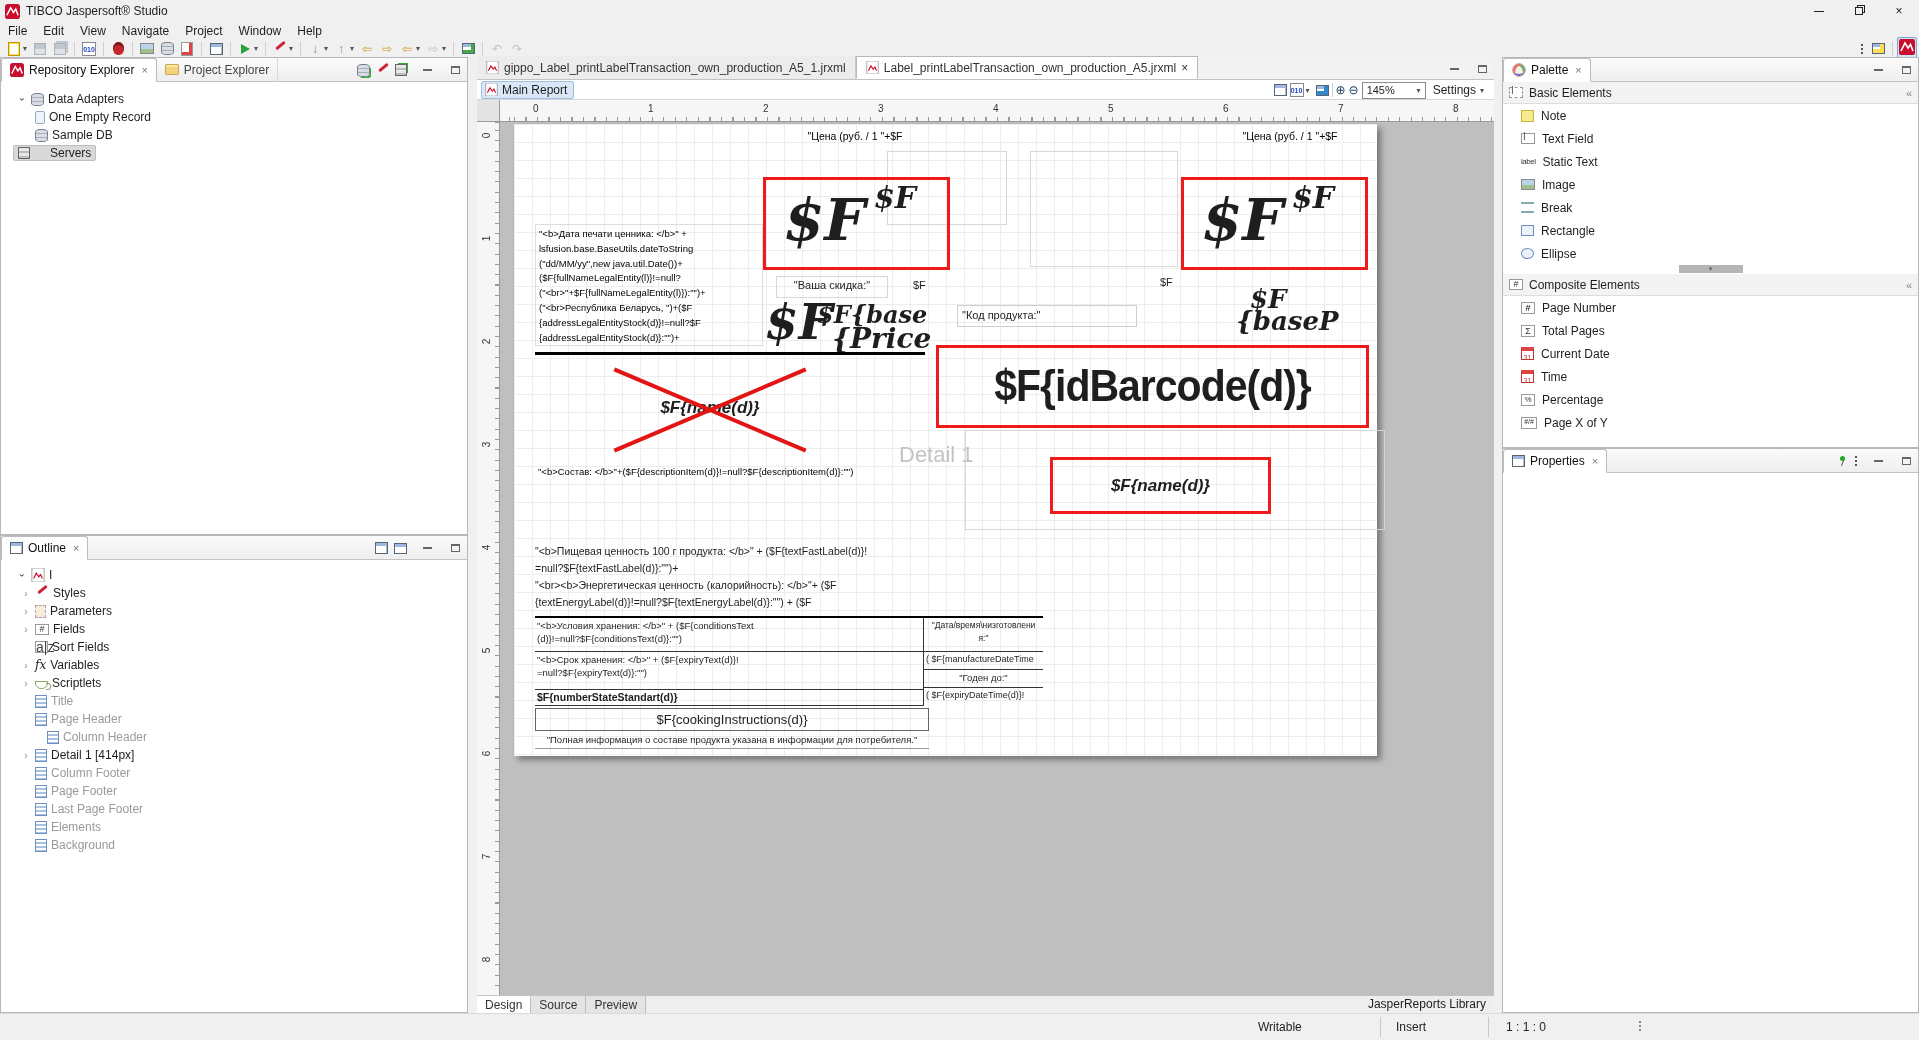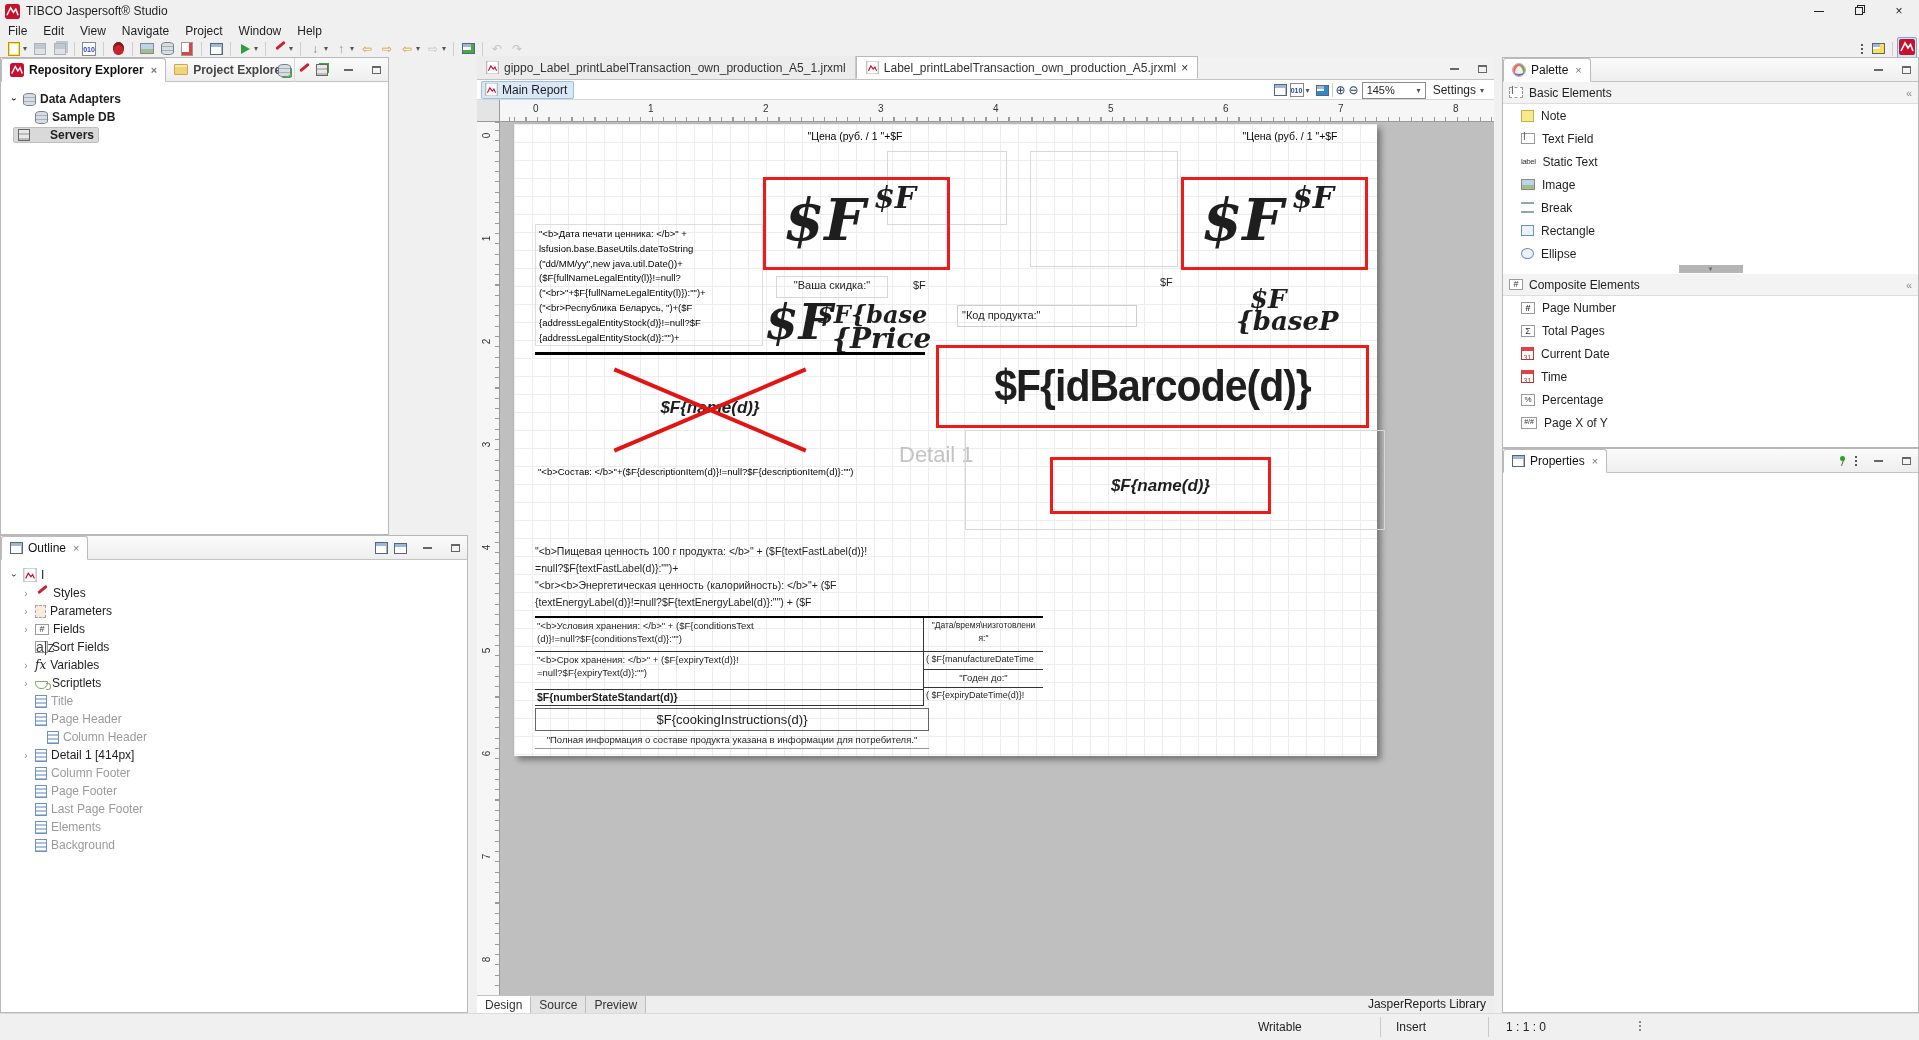--- a/index.html
+++ b/index.html
@@ -30,21 +30,21 @@
   .tabrow { height:24px; display:flex; align-items:center; background:linear-gradient(#fbfbfb,#eee); border-bottom:1px solid #c3c3c3; position:relative; }
   .vtab { height:24px; display:flex; align-items:center; padding:0 8px; gap:5px; color:#444; border-right:1px solid #d8d8d8; }
   .vtab.sel { background:#fff; border:1px solid #bcbcbc; border-bottom:1px solid #fff; border-top-left-radius:3px; border-top-right-radius:3px; color:#111; }
   .vtab .x { color:#777; font-size:11px; margin-left:2px; }
   .mini { width:16px; height:14px; margin-left:6px; display:flex; align-items:center; justify-content:center; color:#555; }
   .mini .bar { width:9px; height:2px; border-top:2px solid #666; }
   .mini .sq { width:9px; height:8px; border:1px solid #666; border-top:2px solid #666; }
   .pbody { position:absolute; left:0; right:0; bottom:0; background:#fff; overflow:hidden; }
 
   
-  .trow { height:18px; display:flex; align-items:center; gap:4px; padding-left:8px; white-space:nowrap; }
+  .trow { height:18px; display:flex; align-items:center; gap:4px; padding-left:16px; white-space:nowrap; }
   .arr { width:10px; color:#8a8a8a; font-size:10px; text-align:center; }
   .arr.exp { transform:rotate(90deg); }
   .dim { color:#9a9a9a; }
   .selrow { background:#d9d9d9; border:1px solid #bfbfbf; border-radius:2px; padding:0 4px; }
 
   
   .i { display:inline-block; position:relative; }
   .i-db { width:13px; height:13px; border-radius:5px/3px; border:1px solid #77808c;
           background:repeating-linear-gradient(#d8dde3 0 3px,#a7b0ba 3px 4px); }
   .i-batt { width:10px; height:13px; border:1px solid #9ab; background:#eef4fb; border-radius:2px; }
@@ -128,21 +128,21 @@
 
   
   #palette { left:1502px; top:57px; width:417px; height:391px; }
   .sechead { height:22px; display:flex; align-items:center; gap:6px; background:#f3f3f3; border-bottom:1px solid #ddd; padding:0 6px; }
   .sechead .coll { margin-left:auto; color:#888; font-size:11px; }
   .pitem { height:23px; display:flex; align-items:center; gap:7px; padding-left:18px; }
   #morebar { height:9px; display:flex; justify-content:center; background:#fff; }
   #morebar .pill { width:64px; height:8px; background:#b5b5b5; display:flex; align-items:center; justify-content:center; color:#666; font-size:7px; }
   #props { left:1502px; top:448px; width:417px; height:565px; }
 
-  #lexp { left:0; top:57px; width:389px; height:478px;font-weight:bold; }
+  #lexp { left:0; top:57px; width:468px; height:478px; }
   #lout { left:0; top:535px; width:468px; height:478px; }
   .ptools { position:absolute; right:4px; top:0; height:24px; display:flex; align-items:center; gap:6px; }
 
   
   #status { left:0; top:1013px; width:1919px; height:27px; background:#f0f0f0; border-top:1px solid #dadada; }
   #status .fld { position:absolute; top:6px; font-size:12px; color:#222; }
   .vsep { position:absolute; top:3px; width:1px; height:20px; background:#c9c9c9; }
   .handle { position:absolute; top:6px; width:4px; height:14px; background:radial-gradient(circle 1px at 2px 2px,#888 1px,transparent 1.4px),
             radial-gradient(circle 1px at 2px 6px,#888 1px,transparent 1.4px),
             radial-gradient(circle 1px at 2px 10px,#888 1px,transparent 1.4px); }
@@ -295,20 +295,24 @@
       <span class="mini">
           <span class="sq"></span>
         </span>
     </span>
   </div>
   <div class="pbody" style="top:24px">
     <div class="trow" style="margin-top:8px">
       <span class="arr exp">›</span>
       <span class="i i-db"></span>
       <span>Data Adapters</span>
+    </div>
+    <div class="trow" style="padding-left:34px">
+      <span class="i i-batt"></span>
+      <span>One Empty Record</span>
     </div>
     <div class="trow" style="padding-left:34px">
       <span class="i i-db"></span>
       <span>Sample DB</span>
     </div>
     <div class="trow" style="padding-left:12px">
       <span class="selrow flex" style="gap:20px">
         <span class="i i-srv"></span>
         <span>Servers</span>
       </span>

